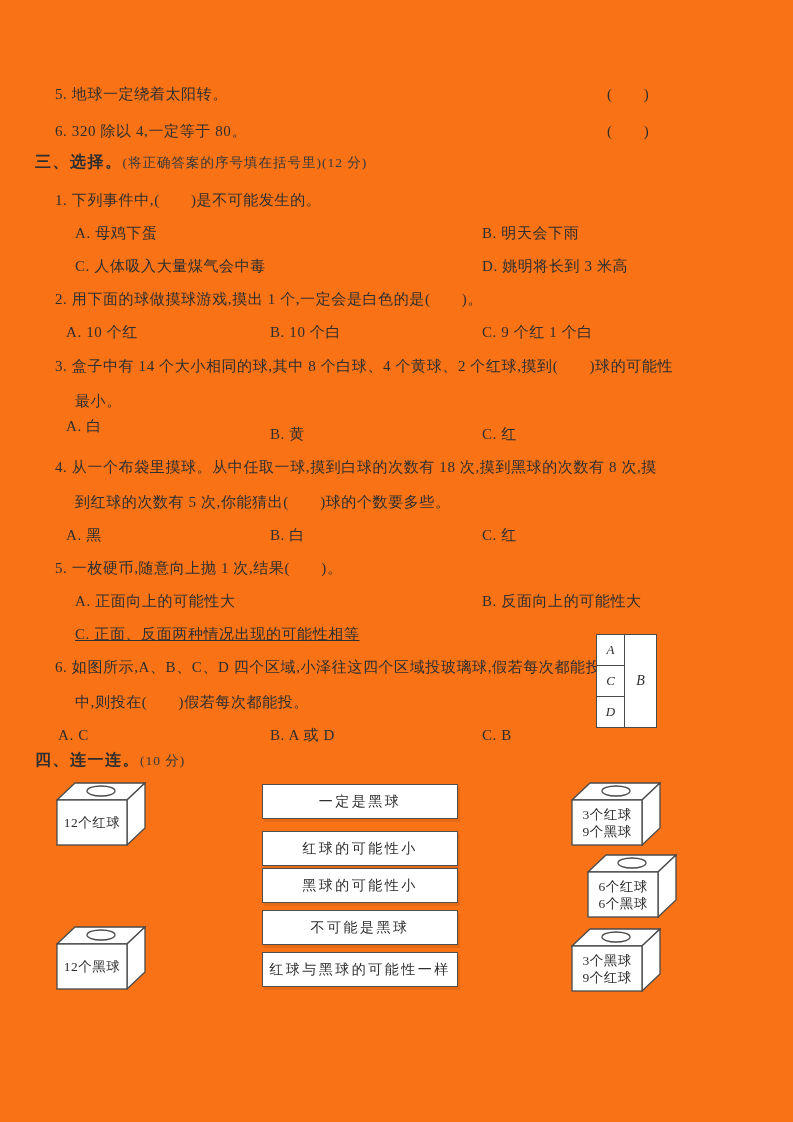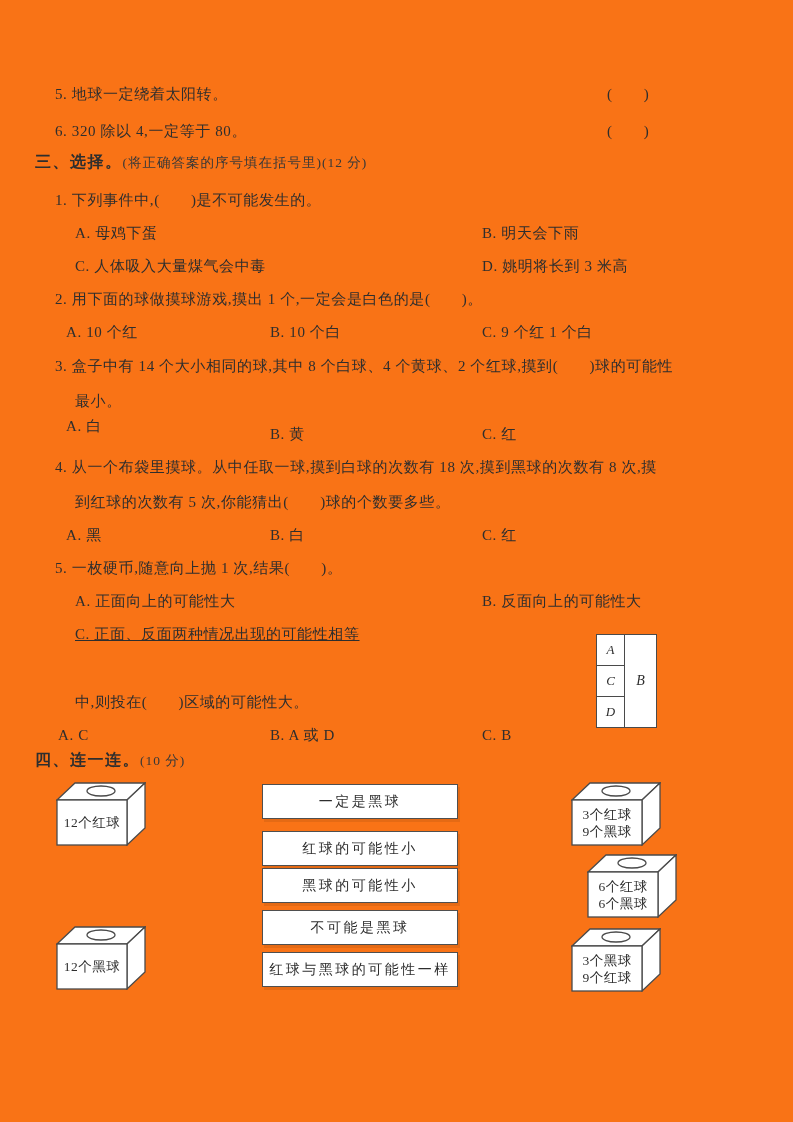--- a/index.html
+++ b/index.html
@@ -61,21 +61,22 @@
   <div class="t" style="left:75px;top:492px;">到红球的次数有 5 次,你能猜出(　　)球的个数要多些。</div>
   <div class="t" style="left:66px;top:525px;">A. 黑</div>
   <div class="t" style="left:270px;top:525px;">B. 白</div>
   <div class="t" style="left:482px;top:525px;">C. 红</div>
 
   <div class="t" style="left:55px;top:558px;">5. 一枚硬币,随意向上抛 1 次,结果(　　)。</div>
   <div class="t" style="left:75px;top:591px;">A. 正面向上的可能性大</div>
   <div class="t" style="left:482px;top:591px;">B. 反面向上的可能性大</div>
   <div class="t" style="left:75px;top:624px;text-decoration:underline;">C. 正面、反面两种情况出现的可能性相等</div>
 
-  <div class="t" style="left:75px;top:692px;">中,则投在(　　)区域的可能性大。</div>
+  <div class="t" style="left:55px;top:657px;">6. 如图所示,A、B、C、D 四个区域,小泽往这四个区域投玻璃球,假若每次都能投</div>
+  <div class="t" style="left:75px;top:692px;">中,则投在(　　)假若每次都能投。</div>
   <div class="t" style="left:58px;top:725px;">A. C</div>
   <div class="t" style="left:270px;top:725px;">B. A 或 D</div>
   <div class="t" style="left:482px;top:725px;">C. B</div>
 
   <div class="rtable">
     <div class="lcol">
       <div class="cell">A</div>
       <div class="cell">C</div>
       <div class="cell">D</div>
     </div>

